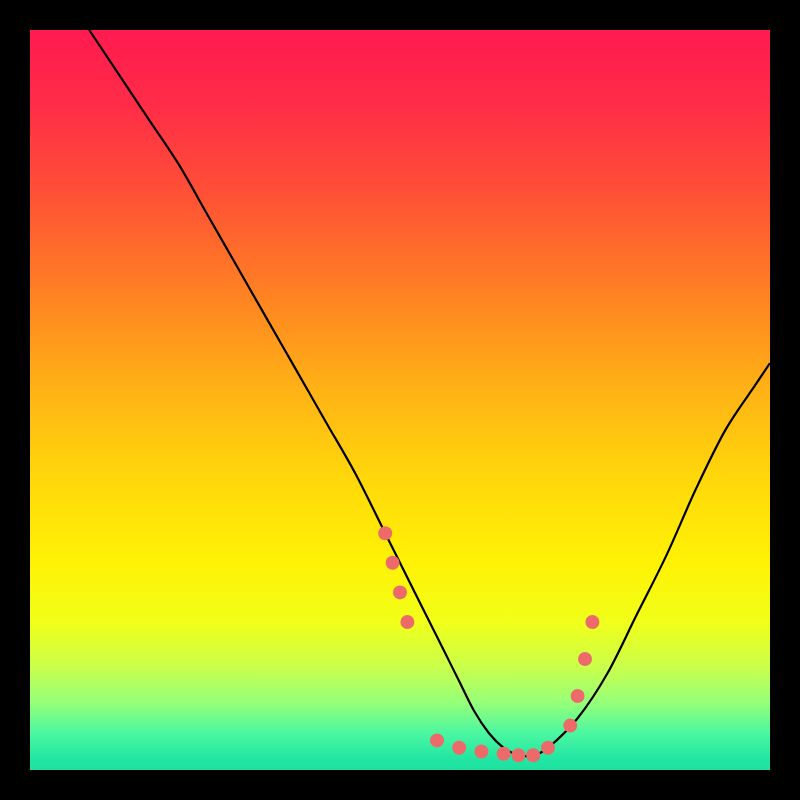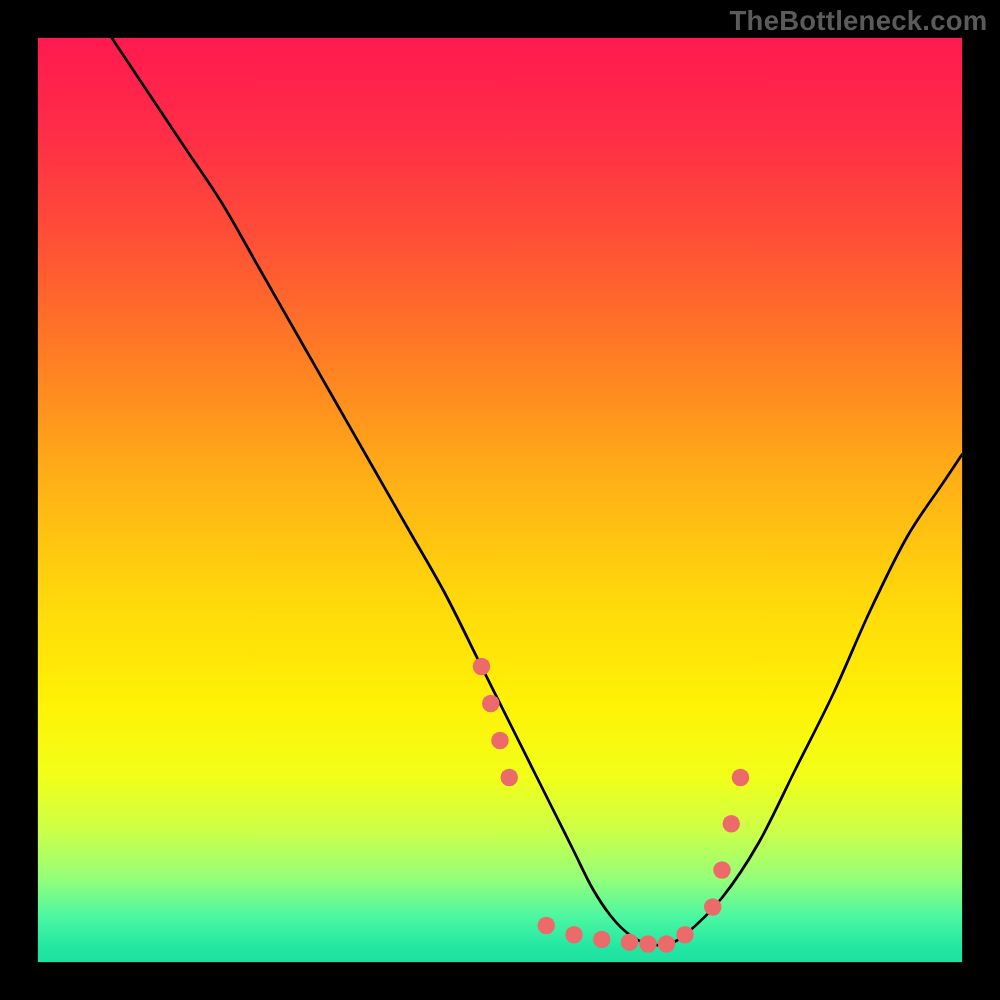--- a/index.html
+++ b/index.html
@@ -45,21 +45,20 @@
     font-weight: 600;
     letter-spacing: 0.2px;
     user-select: none;
   }
 </style>
 </head>
 <body>
 
 <div class="stage">
 
-  <div class="watermark">TheBottleneck.com</div>
 
   <div class="plot-area">
     <svg class="gradient" viewBox="0 0 740 740" preserveAspectRatio="none">
       <defs>
         <linearGradient id="bg-grad" x1="0" y1="0" x2="0" y2="1">
             <stop offset="0.00%" stop-color="#ff1a4f"></stop>
             <stop offset="10.00%" stop-color="#ff2c47"></stop>
             <stop offset="22.00%" stop-color="#ff5036"></stop>
             <stop offset="35.00%" stop-color="#ff7f23"></stop>
             <stop offset="48.00%" stop-color="#ffb016"></stop>

